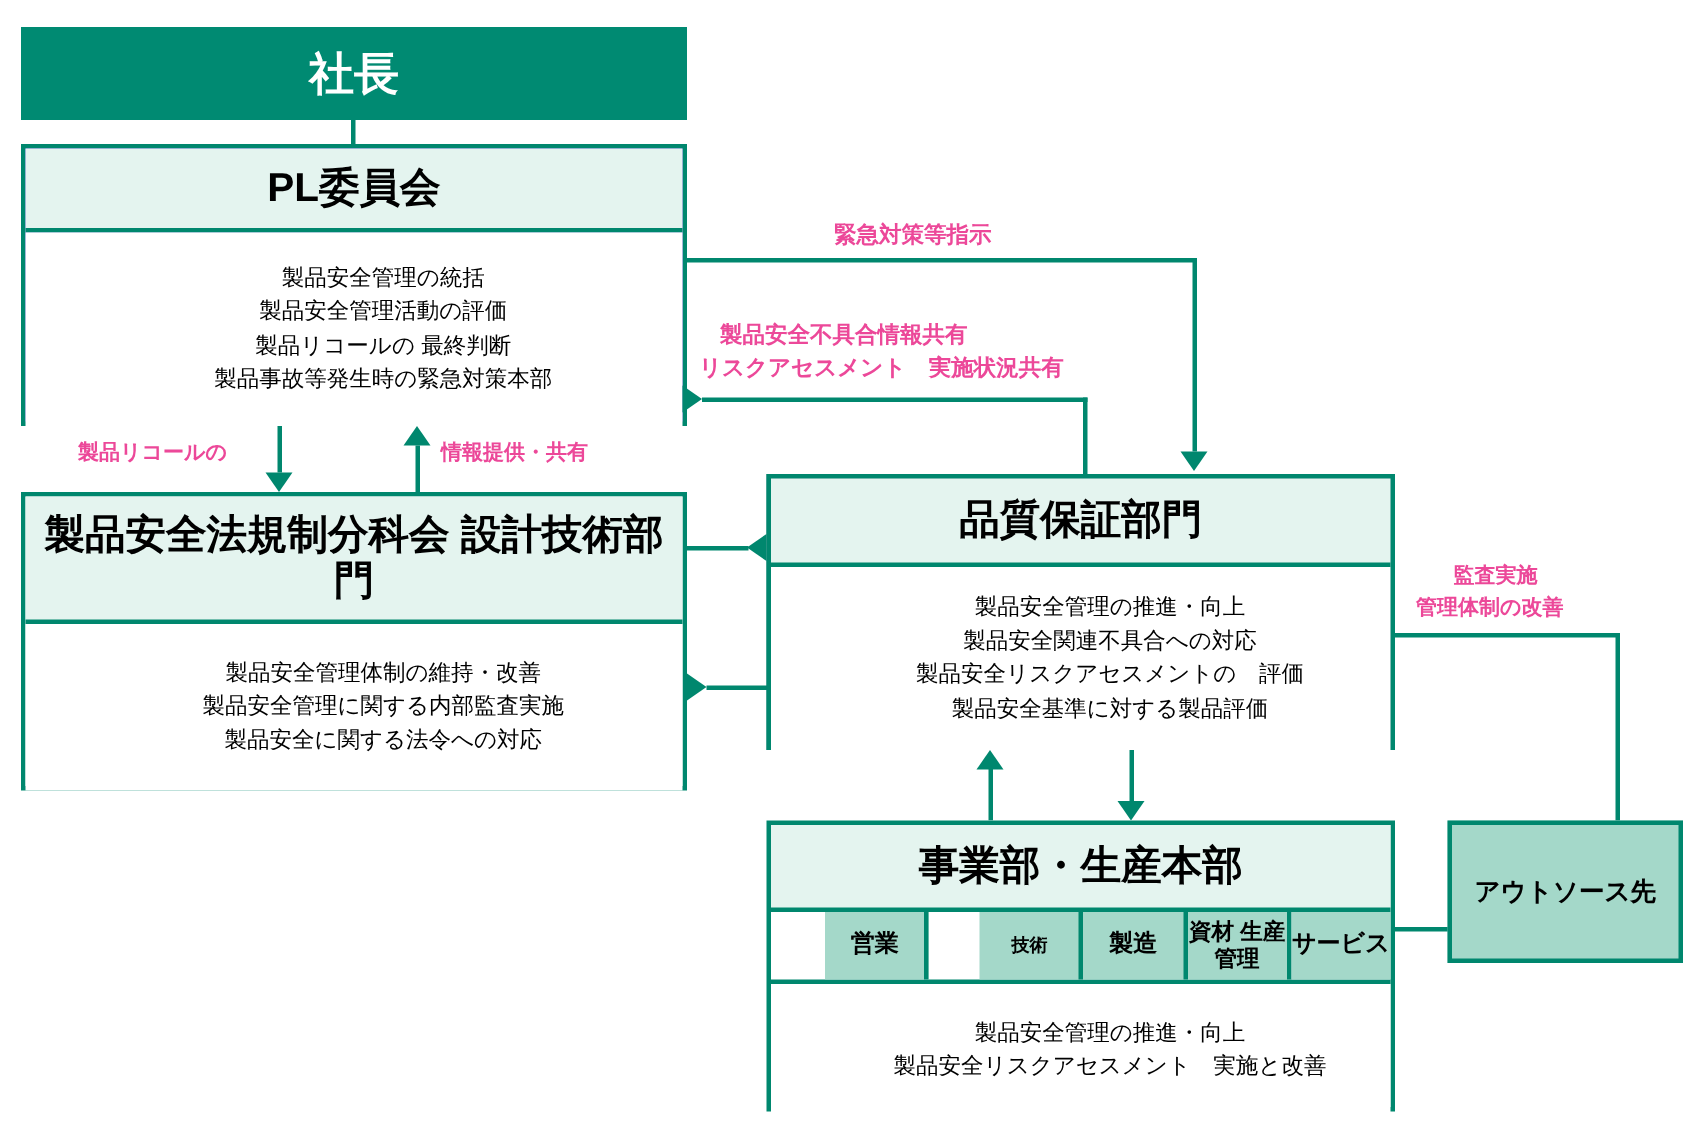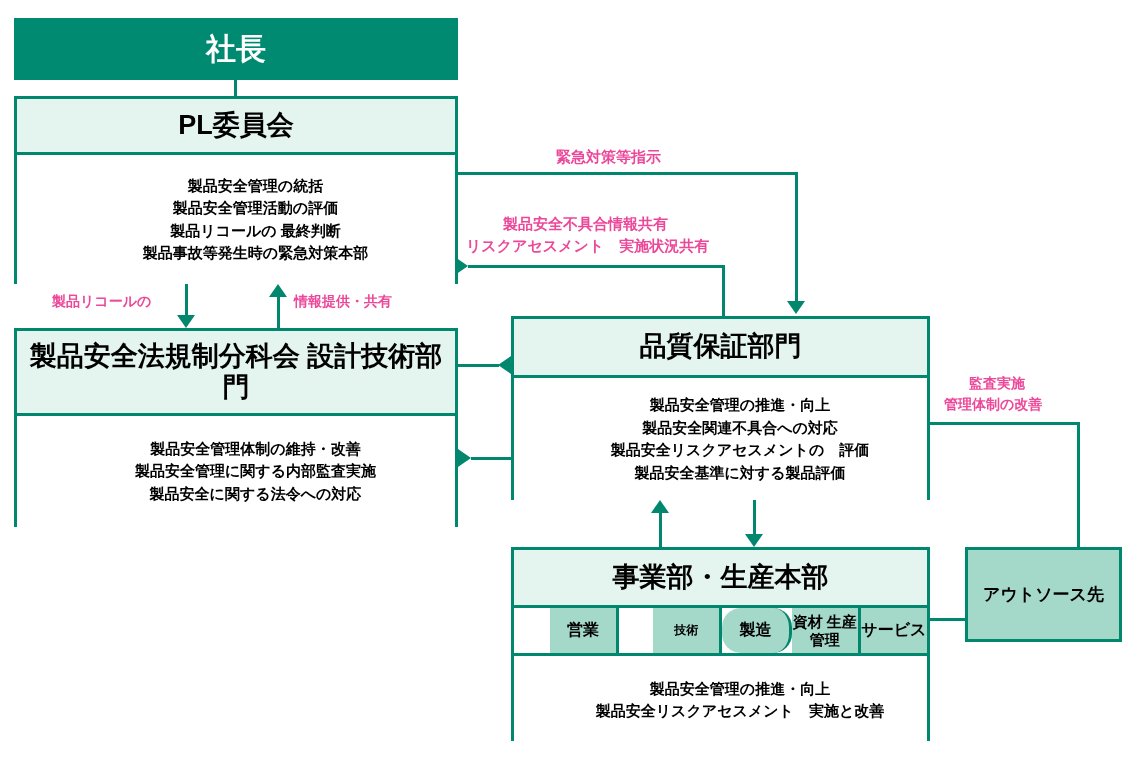--- a/index.html
+++ b/index.html
@@ -27,21 +27,21 @@
   
   .hdr{
     background:#E4F4EF;
     display:flex;align-items:center;justify-content:center;
     text-align:center;font-weight:bold;line-height:1.15;
   }
   
   .body{
     background:#ffffff;
     display:flex;align-items:center;justify-content:center;
-    text-align:center;font-weight:bold;line-height:1.5;padding-left:39px;
+    text-align:center;font-weight:normal;line-height:1.5;padding-left:39px;
   }
   .teal{
     background:#A4D8C9;
     display:flex;align-items:center;justify-content:center;
     text-align:center;font-weight:bold;line-height:1.15;
   }
   .lines span{display:block;}
   
   .ln{position:absolute;background:#00876E;}
   .hln{height:3px;}
@@ -82,21 +82,21 @@
   </div>
 
   <div class="ln hln" style="left:458px;top:172px;width:340px;"></div>
   <div class="ln vln" style="left:795px;top:172px;height:129px;"></div>
   <div class="arw arw-d" style="left:787px;top:301px;"></div>
   <div class="lbl" style="left:556px;top:147px;font-size:15px;">緊急対策等指示</div>
 
   <div class="ln vln" style="left:722px;top:265px;height:51px;"></div>
   <div class="ln hln" style="left:468px;top:265px;width:257px;"></div>
   <div class="arw arw-r" style="left:455px;top:257px;"></div>
-  <div class="lbl" style="left:503px;top:214px;font-size:15px;">製品安全不具合情報共有</div>
+  <div class="lbl" style="left:480px;top:214px;font-size:15px;">製品安全不具合情報共有</div>
   <div class="lbl" style="left:466px;top:236px;font-size:15px;">リスクアセスメント　実施状況共有</div>
 
   <div class="ln vln" style="left:185px;top:284px;height:31px;"></div>
   <div class="arw arw-d" style="left:177px;top:315px;"></div>
   <div class="lbl" style="left:52px;top:292px;font-size:14px;">製品リコールの</div>
 
   <div class="ln vln" style="left:277px;top:297px;height:31px;"></div>
   <div class="arw arw-u" style="left:269px;top:284px;"></div>
   <div class="lbl" style="left:294px;top:292px;font-size:14px;">情報提供・共有</div>
 
@@ -153,21 +153,21 @@
     <div class="hdr" style="height:55px;border-bottom:3px solid #00876E;font-size:27px;">
       <span>事業部・生産本部</span>
     </div>
     <div style="display:flex;height:45px;border-bottom:3px solid #00876E;padding-left:36px;">
       <div class="teal" style="flex:1;border-right:3px solid #00876E;font-size:16px;">
         <span>営業</span>
       </div>
       <div class="teal" style="flex:1;border-right:3px solid #00876E;font-size:12px;margin-left:34px;">
         <span>技術</span>
       </div>
-      <div class="teal" style="flex:1;border-right:3px solid #00876E;font-size:16px;border-radius:19px;">
+      <div class="teal" style="flex:1;border-right:3px solid #00876E;font-size:16px;">
         <span>製造</span>
       </div>
       <div class="teal" style="flex:1;border-right:3px solid #00876E;font-size:15px;">
         <div>
           <span>資材</span>
           <span>生産管理</span>
         </div>
       </div>
       <div class="teal" style="flex:1;font-size:16px;">
         <span>サービス</span>

